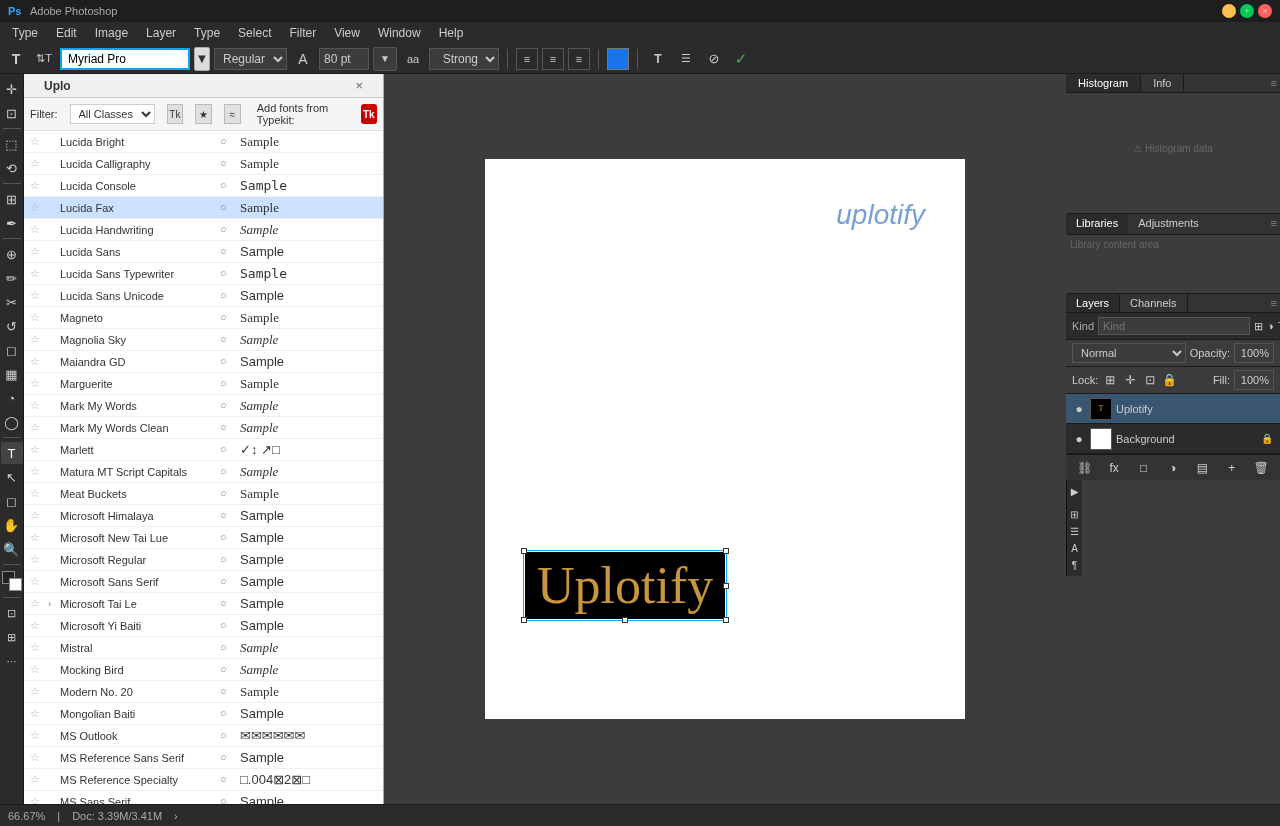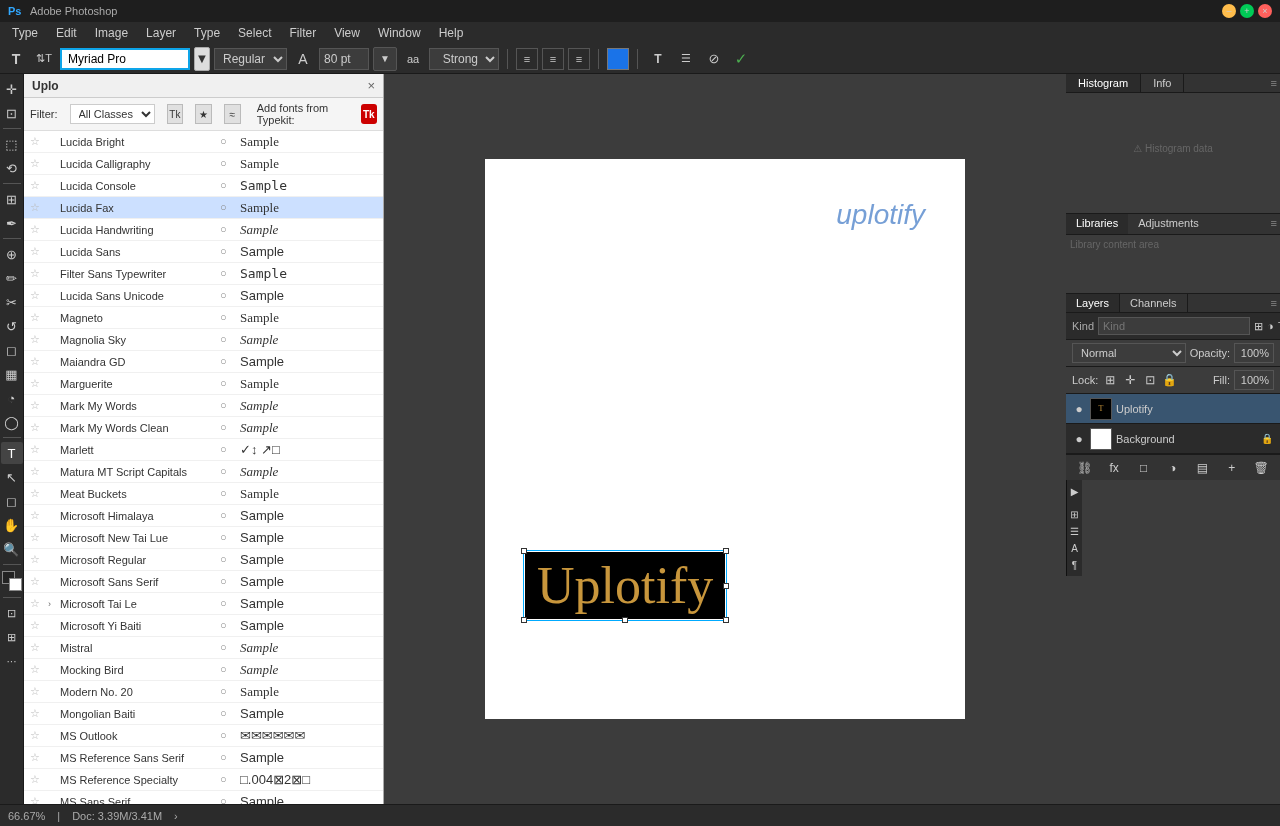--- a/index.html
+++ b/index.html
@@ -183,21 +183,21 @@
 
     
     #font-panel {
       width: 360px;
       background: #fff;
       border-right: 1px solid #aaa;
       display: flex;
       flex-direction: column;
     }
     #font-panel-header {
-      padding: 4px 8px;
+      padding: 4px 20px;
       background: #f0f0f0;
       border-bottom: 1px solid #ccc;
       display: flex;
       align-items: center;
       gap: 6px;
       font-size: 12px;
       color: #333;
     }
     #font-filter-bar {
       padding: 4px 6px;
@@ -719,21 +719,21 @@
         <div class="font-item">
           <span class="font-star">☆</span>
           <span class="font-expand"></span>
           <span class="font-name">Lucida Sans</span>
           <span class="font-cloud">○</span>
           <span class="font-sample" style="font-family: sans-serif;">Sample</span>
         </div>
         <div class="font-item">
           <span class="font-star">☆</span>
           <span class="font-expand"></span>
-          <span class="font-name">Filter Sans Typewriter</span>
+          <span class="font-name">Lucida Sans Typewriter</span>
           <span class="font-cloud">○</span>
           <span class="font-sample" style="font-family: monospace;">Sample</span>
         </div>
         <div class="font-item">
           <span class="font-star">☆</span>
           <span class="font-expand"></span>
           <span class="font-name">Lucida Sans Unicode</span>
           <span class="font-cloud">○</span>
           <span class="font-sample" style="font-family: sans-serif;">Sample</span>
         </div>

